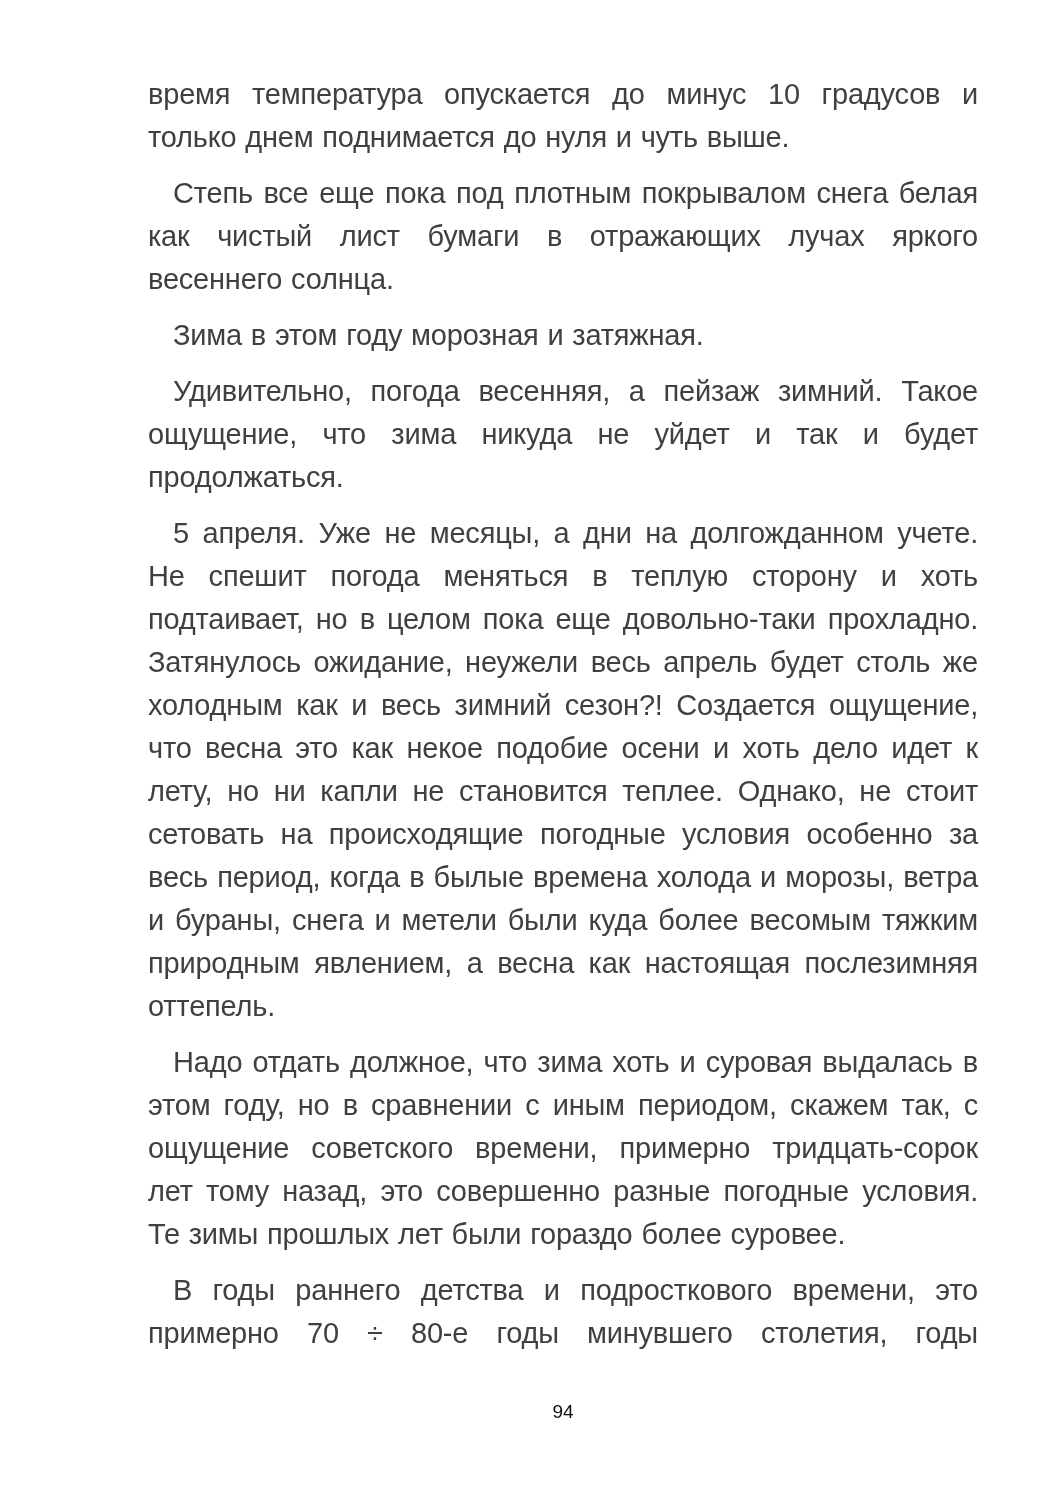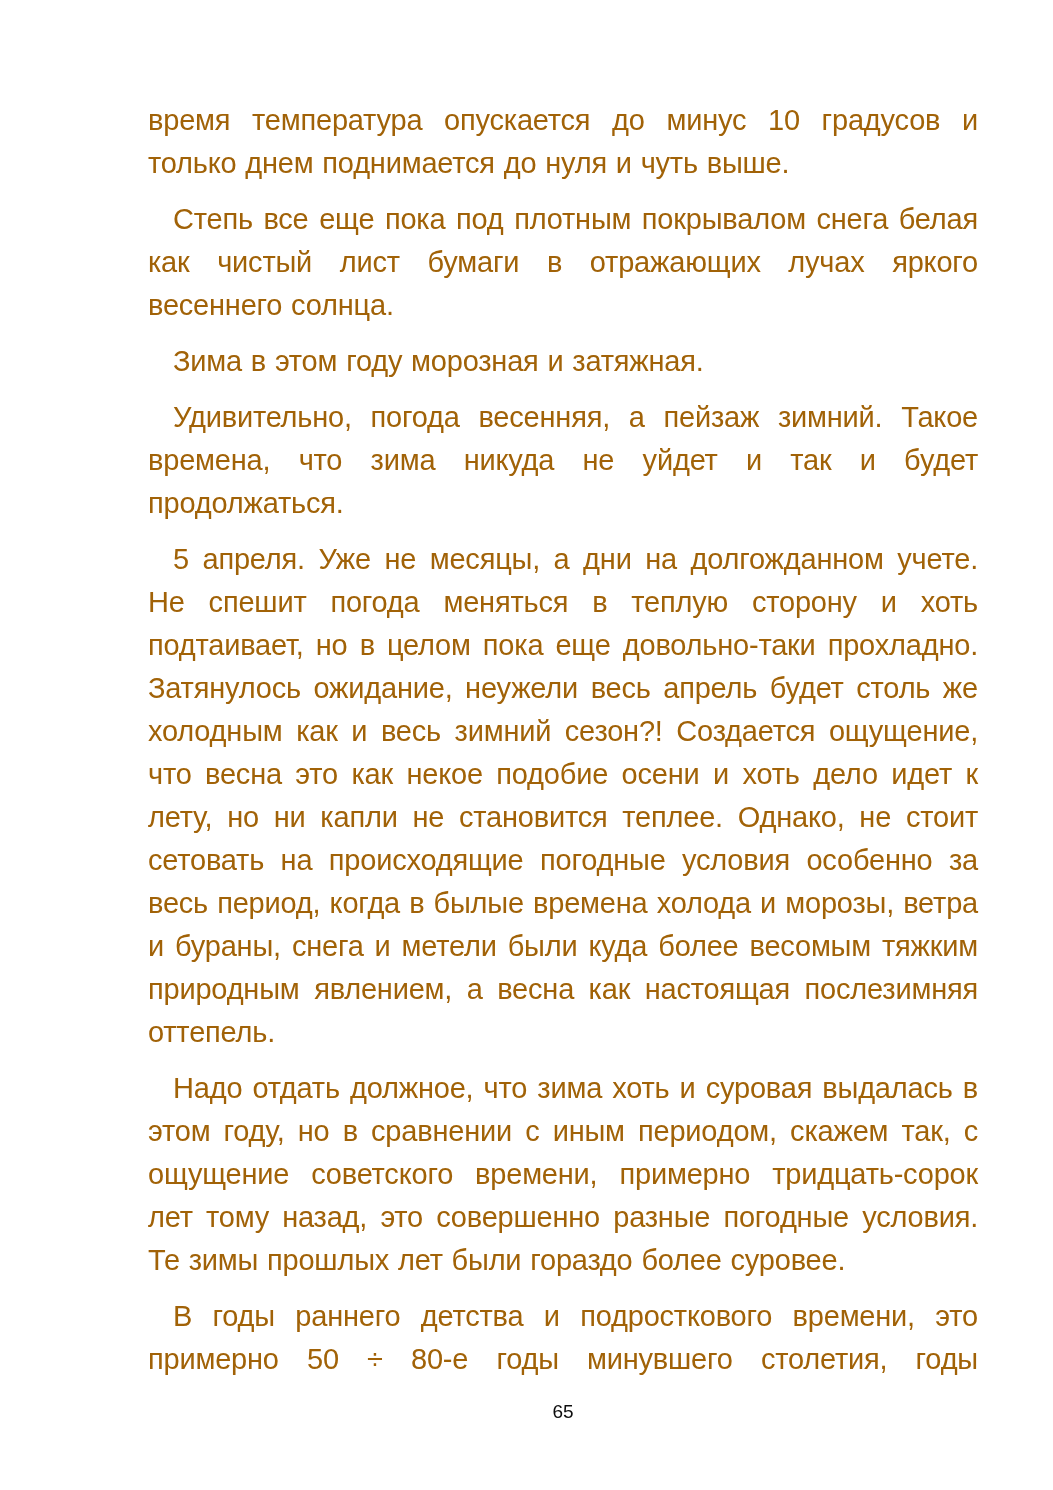--- a/index.html
+++ b/index.html
@@ -21,22 +21,22 @@
     top: 0;
     width: 1053px;
     height: 1490px;
     background: #ffffff;
   }
   .content {
     position: absolute;
     left: 148px;
     top: 0;
     width: 830px;
-    padding-top: 99px;
-    color: #a16207;
+    padding-top: 73px;
+    color: #404040;
   }
   .content p {
     margin: 0 0 13px 0;
     font-size: 29px;
     line-height: 43px;
     letter-spacing: -0.2px;
     text-align: justify;
     text-align-last: left;
     text-indent: 25px;
     word-spacing: 1px;
@@ -59,19 +59,19 @@
   }
 </style>
 </head>
 <body>
 
 <div class="page">
   <div class="content">
     <p class="continued">время температура опускается до минус 10 градусов и только днем поднимается до нуля и чуть выше.</p>
     <p>Степь все еще пока под плотным покрывалом снега белая как чистый лист бумаги в отражающих лучах яркого весеннего солнца.</p>
     <p>Зима в этом году морозная и затяжная.</p>
-    <p>Удивительно, погода весенняя, а пейзаж зимний. Такое времена, что зима никуда не уйдет и так и будет продолжаться.</p>
+    <p>Удивительно, погода весенняя, а пейзаж зимний. Такое ощущение, что зима никуда не уйдет и так и будет продолжаться.</p>
     <p>5 апреля. Уже не месяцы, а дни на долгожданном учете. Не спешит погода меняться в теплую сторону и хоть подтаивает, но в целом пока еще довольно-таки прохладно. Затянулось ожидание, неужели весь апрель будет столь же холодным как и весь зимний сезон?! Создается ощущение, что весна это как некое подобие осени и хоть дело идет к лету, но ни капли не становится теплее. Однако, не стоит сетовать на происходящие погодные условия особенно за весь период, когда в былые времена холода и морозы, ветра и бураны, снега и метели были куда более весомым тяжким природным явлением, а весна как настоящая послезимняя оттепель.</p>
     <p>Надо отдать должное, что зима хоть и суровая выдалась в этом году, но в сравнении с иным периодом, скажем так, с ощущение советского времени, примерно тридцать-сорок лет тому назад, это совершенно разные погодные условия. Те зимы прошлых лет были гораздо более суровее.</p>
-    <p class="justify-last">В годы раннего детства и подросткового времени, это примерно 50 ÷ 80-е годы минувшего столетия, годы</p>
+    <p class="justify-last">В годы раннего детства и подросткового времени, это примерно 70 ÷ 80-е годы минувшего столетия, годы</p>
   </div>
-  <div class="page-number">65</div>
+  <div class="page-number">94</div>
 </div>
 
 </body></html>

